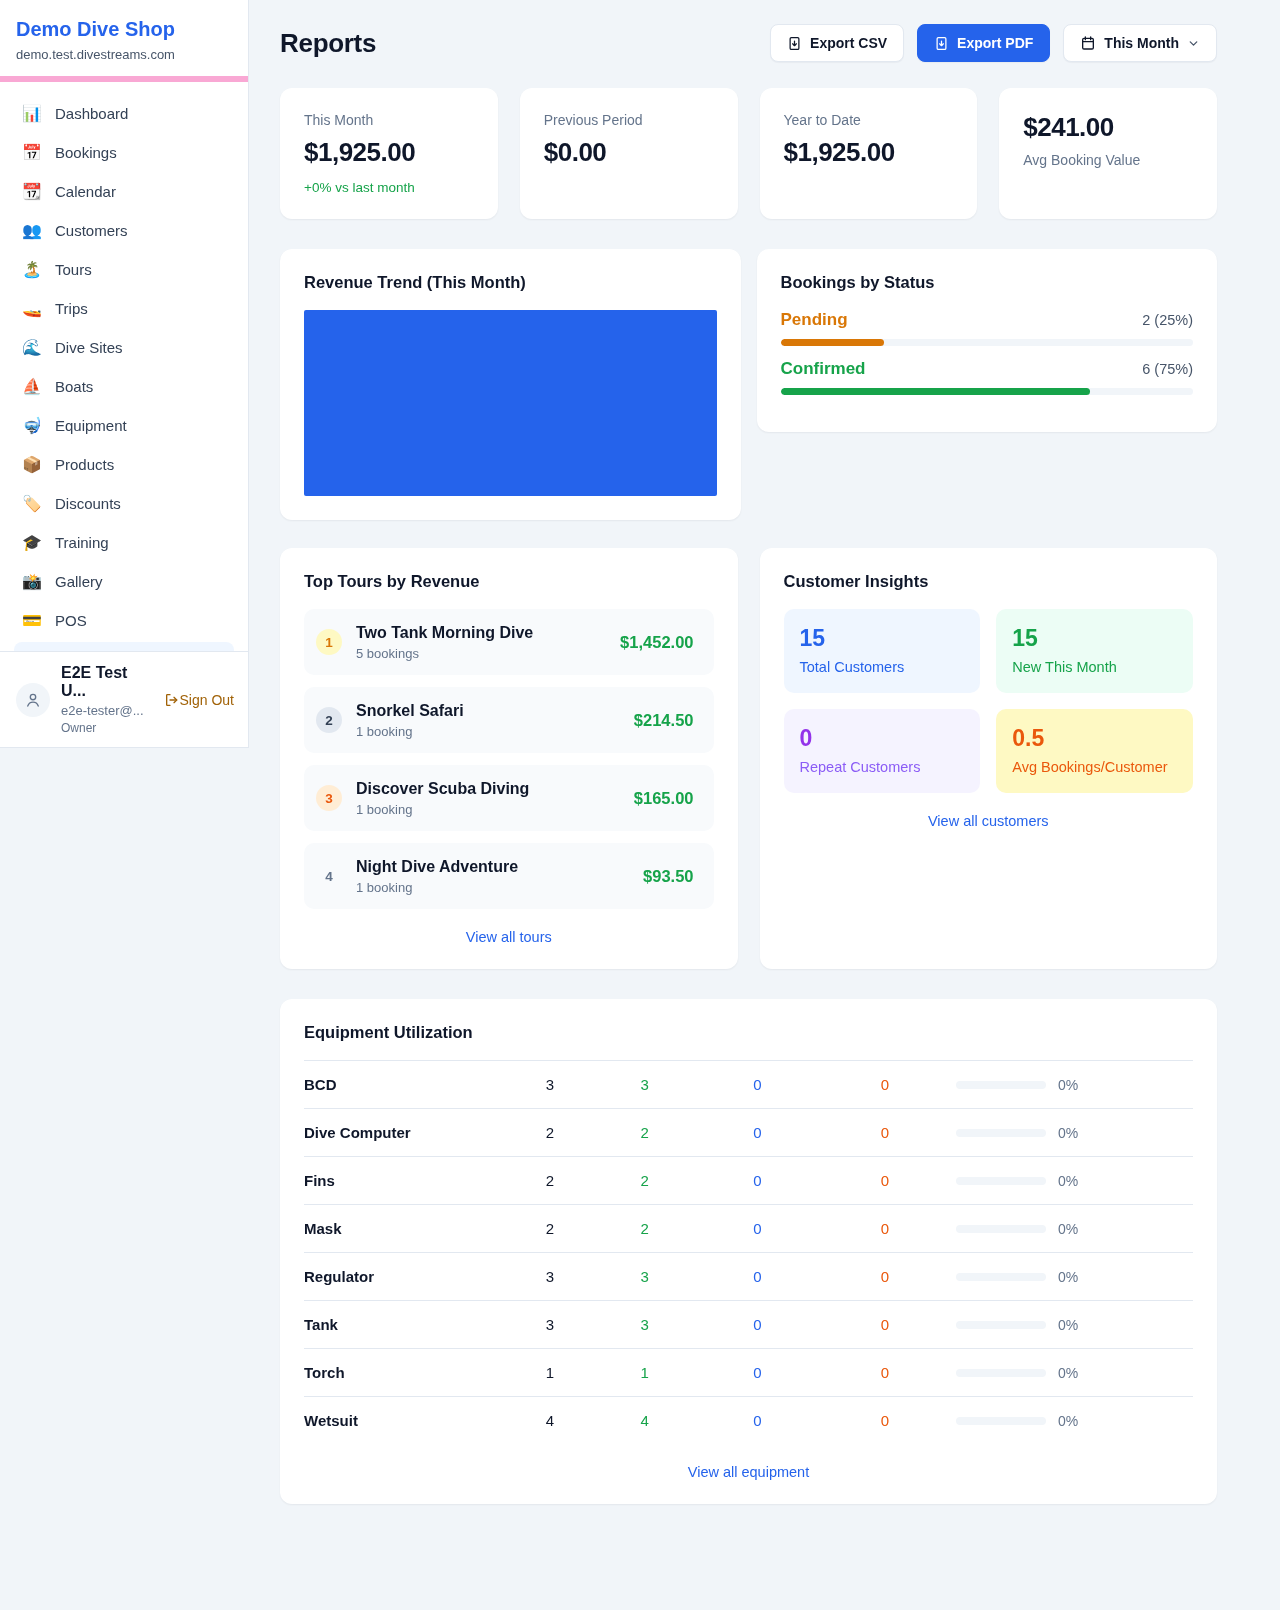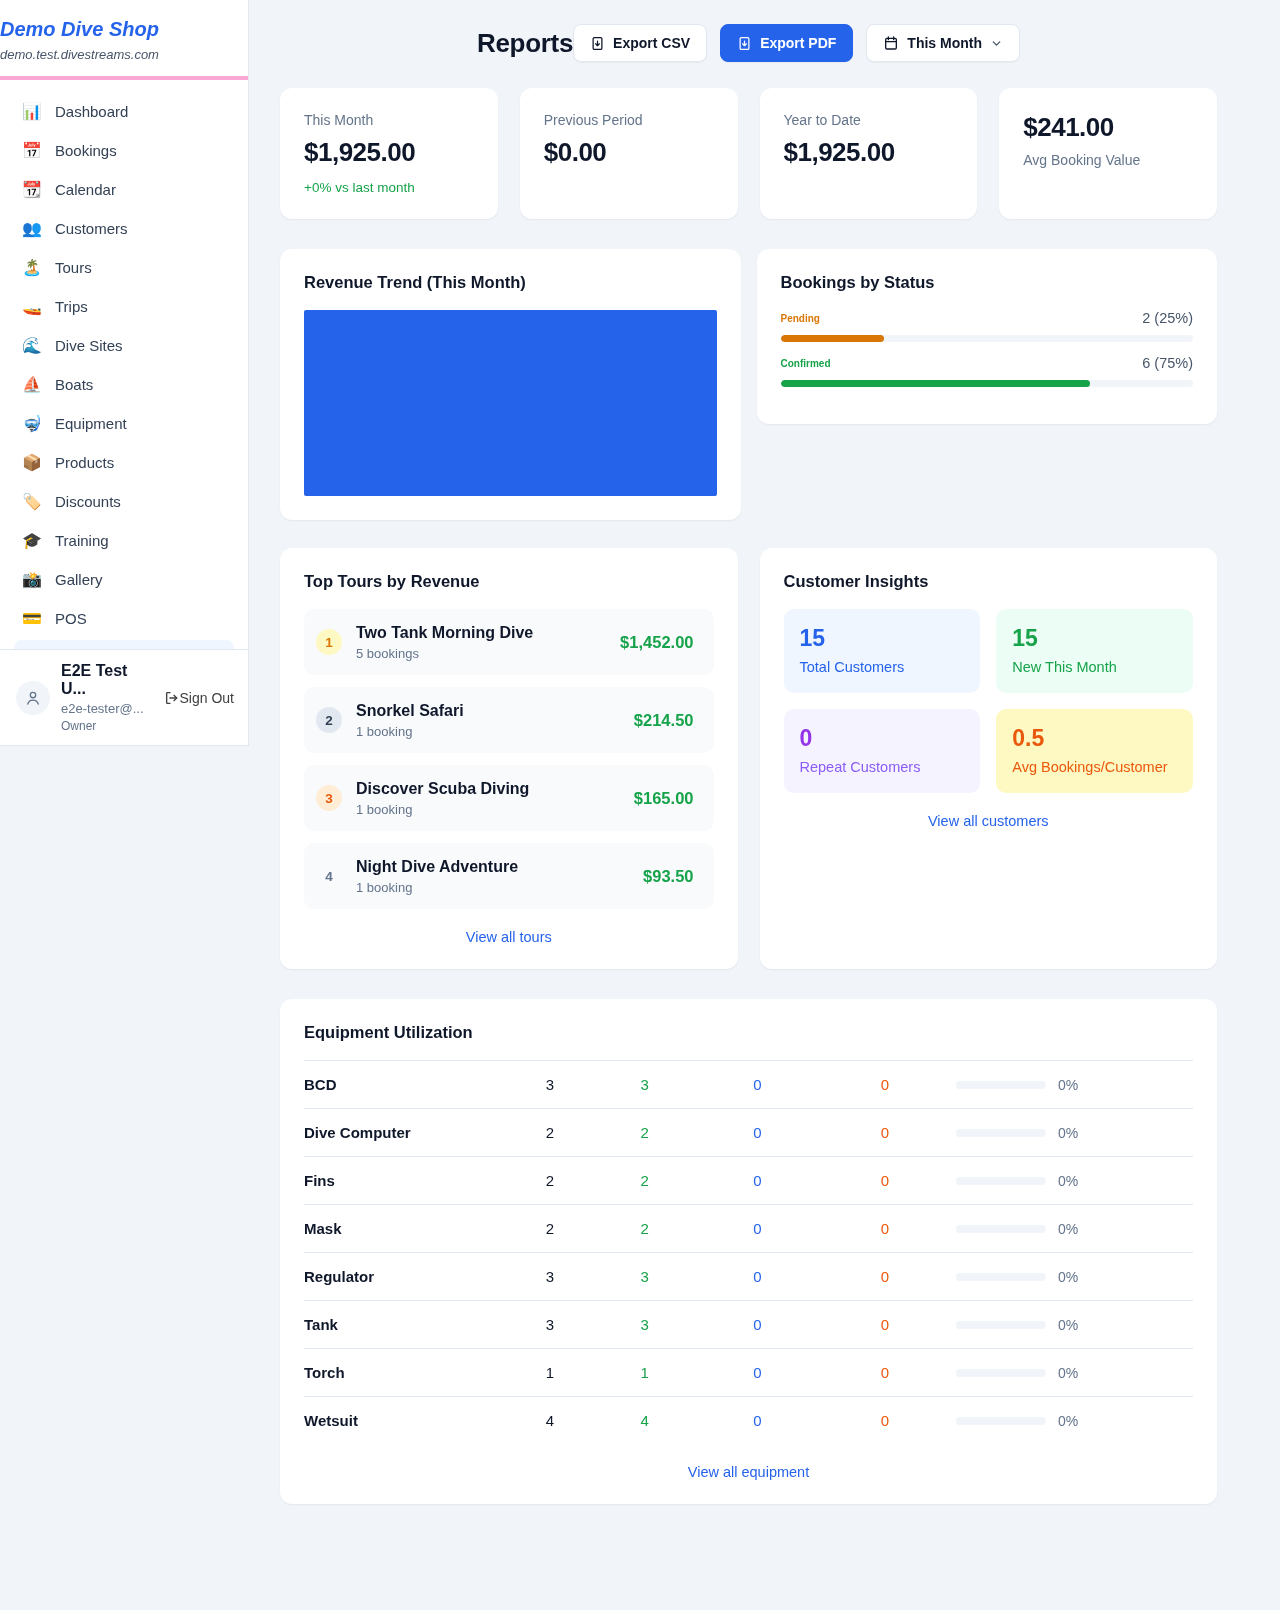--- a/index.html
+++ b/index.html
@@ -9,21 +9,21 @@
     background:#f1f5f9;
     font-family:"Liberation Sans", sans-serif;
     color:#0f172a;
     position:relative;
   }
   
   .sidebar {
     position:absolute; left:0; top:0; width:249px;
     background:#ffffff; border-right:1px solid #e2e8f0;
   }
-  .brand { padding:18px 0 14px; border-bottom:4px solid #f9a8d4;font-style:italic; }
+  .brand { padding:18px 16px 14px; border-bottom:6px solid #f9a8d4; }
   .brand-name { color:#2563eb; font-size:20px; font-weight:bold; }
   .brand-domain { color:#475569; font-size:13px; margin-top:6px; }
   .nav { padding:12px 8px 0; }
   .nav-item {
     display:flex; align-items:center; gap:13px;
     padding:10px 14px; font-size:15px; color:#334155;
     border-radius:8px; cursor:pointer;
   }
   .nav-icon { width:20px; font-size:16px; text-align:center; }
   .nav-partial { height:9px; background:#eff6ff; border-radius:8px 8px 0 0; margin:2px 6px 0; }
@@ -36,25 +36,25 @@
     width:34px; height:34px; border-radius:50%;
     background:#f1f5f9; color:#64748b; flex:0 0 34px;
     display:flex; align-items:center; justify-content:center;
   }
   .user-meta { flex:1; min-width:0; }
   .user-name { font-weight:bold; font-size:16px; color:#0f172a; }
   .user-email { font-size:13px; color:#64748b; margin-top:3px; }
   .user-role { font-size:12px; color:#64748b; margin-top:3px; }
   .signout {
     display:flex; align-items:center; gap:0;
-    color:#404040; font-size:14px; cursor:pointer; white-space:nowrap;
+    color:#a16207; font-size:14px; cursor:pointer; white-space:nowrap;
   }
   
   .main { margin-left:249px; padding:24px 63px 40px 31px; }
-  .page-header { display:flex; justify-content:center; align-items:center; margin-bottom:26px; }
+  .page-header { display:flex; justify-content:space-between; align-items:center; margin-bottom:26px; }
   .page-title { font-size:26px; font-weight:bold; letter-spacing:-0.3px; }
   .header-actions { display:flex; gap:13px; }
   .btn {
     height:38px; padding:0 16px; border-radius:8px;
     border:1px solid #e2e8f0; background:#fff;
     font-family:"Liberation Sans", sans-serif;
     font-size:14px; font-weight:bold; color:#0f172a;
     display:inline-flex; align-items:center; gap:8px; cursor:pointer;
     box-shadow:0 1px 1px rgba(15,23,42,.04);
   }
@@ -65,21 +65,21 @@
   .card-title { font-size:16.5px; font-weight:bold; color:#0f172a; margin-bottom:18px; }
   .stats-grid { display:grid; grid-template-columns:repeat(4,1fr); gap:22px; margin-bottom:30px; }
   .stat-label { font-size:14px; color:#64748b; }
   .stat-value { font-size:26px; font-weight:bold; letter-spacing:-0.5px; margin-top:9px; }
   .stat-delta { font-size:13.5px; color:#16a34a; margin-top:12px; }
   .stat-card-reversed .stat-value { margin-top:0; }
   .stat-card-reversed .stat-label { margin-top:9px; }
   .charts-grid { display:grid; grid-template-columns:1fr 1fr; gap:16px; align-items:start; margin-bottom:28px; }
   .revenue-block { height:186px; background:#2563eb; border-radius:2px; }
   .status-head { display:flex; justify-content:space-between; align-items:center; margin:8px 0 9px; }
-  .status-label { font-size:10px; font-weight:bold; }
+  .status-label { font-size:17px; font-weight:bold; }
   .status-label.pending { color:#d97706; }
   .status-label.confirmed { color:#16a34a; }
   .status-value { font-size:14.5px; color:#475569; }
   .track { height:7px; background:#f1f5f9; border-radius:99px; overflow:hidden; margin-bottom:13px; }
   .fill { height:100%; border-radius:99px; }
   .fill-pending { background:#d97706; }
   .fill-confirmed { background:#16a34a; }
   .bottom-grid { display:grid; grid-template-columns:1fr 1fr; gap:22px; margin-bottom:30px; }
   
   .tour-row {

